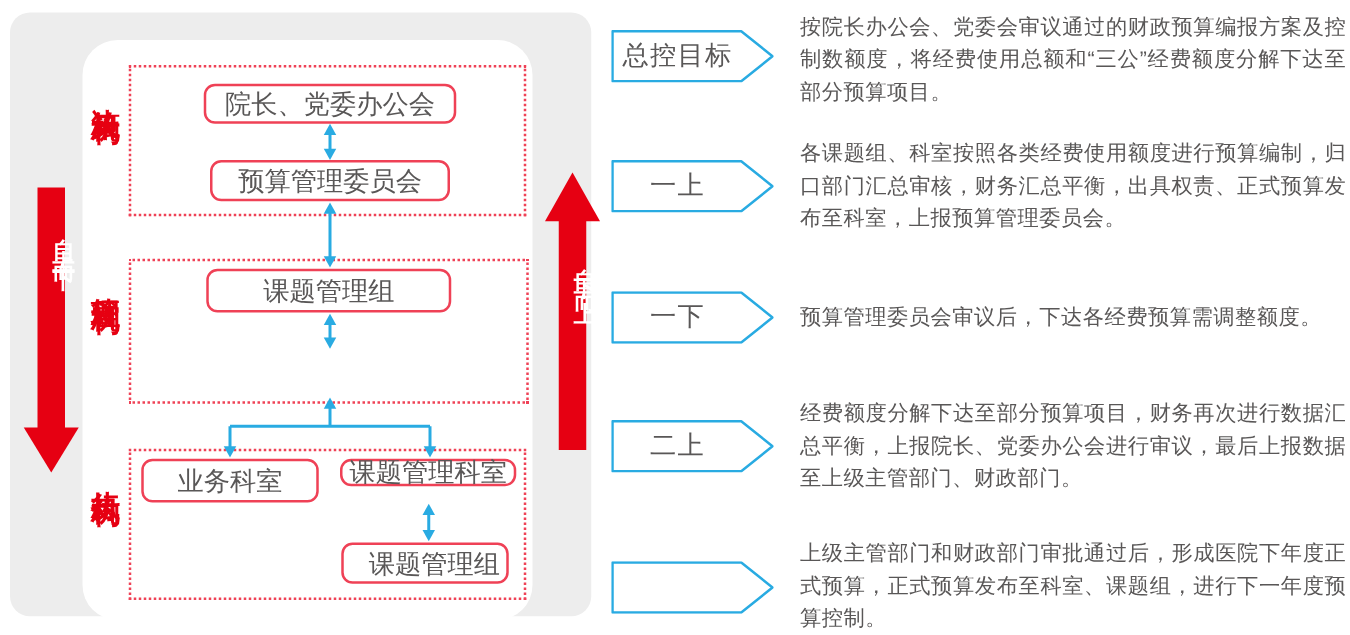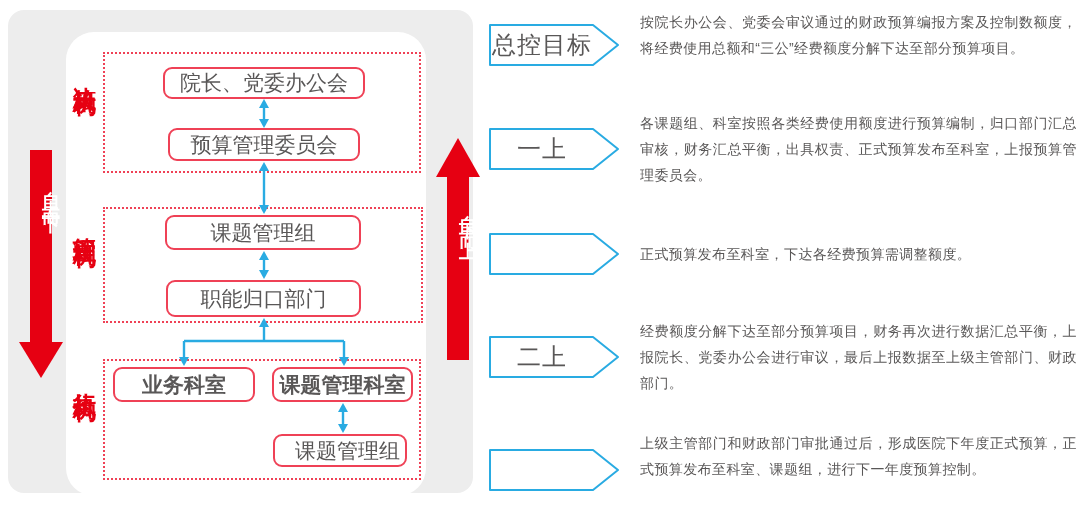--- a/index.html
+++ b/index.html
@@ -27,22 +27,22 @@
   .vlabel.l3 { left:6px; top:342px; }
 
   
   .fbox { position:absolute; background:#fff; border:2px solid #ef4156; border-radius:9px;
     color:#595757; font-size:21px; display:flex; align-items:center; justify-content:center;
     white-space:nowrap; }
   .b1 { left:97px;  top:35px;  width:202px; height:32px; }
   .b2 { left:102px; top:96px;  width:192px; height:33px; }
   .b3 { left:99px;  top:183px; width:196px; height:35px; }
   .b4 { left:100px; top:248px; width:195px; height:37px; }
-  .b5 { left:47px;  top:335px; width:142px; height:35px;font-weight:bold; }
-  .b6 { left:206px; top:335px; width:141px; height:35px;font-weight:bold; }
+  .b5 { left:47px;  top:335px; width:142px; height:35px; }
+  .b6 { left:206px; top:335px; width:141px; height:22px; }
   .b7 { left:207px; top:402px; width:134px; height:33px;padding-left:15px; }
 
   .connectors { position:absolute; left:0; top:0; width:360px; height:464px; pointer-events:none; }
 
   
   .red-arrow { position:absolute; width:44px; }
   .ra-shaft { position:absolute; left:11px; width:22px; background:#e60012; }
   .ra-head-down { position:absolute; left:0; bottom:0; width:0; height:0;
     border-left:22px solid transparent; border-right:22px solid transparent;
     border-top:36px solid #e60012; }
@@ -62,22 +62,22 @@
   
   .lrow { position:absolute; left:489px; height:42px; }
   .lrow.r1 { top:24px; }  .lrow.r1 .desc { top:-15px; }
   .lrow.r2 { top:128px; } .lrow.r2 .desc { top:-18px; }
   .lrow.r3 { top:233px; } .lrow.r3 .desc { top:8px; }
   .lrow.r4 { top:336px; } .lrow.r4 .desc { top:-18px; }
   .lrow.r5 { top:449px; } .lrow.r5 .desc { top:-19px; }
   .tag { position:absolute; left:0; top:0; width:130px; height:42px; }
   .tag svg { position:absolute; left:0; top:0; }
   .tag-text { position:absolute; left:0; top:0; width:106px; height:42px; line-height:42px;
-    text-align:center; color:#595757; font-size:24px; letter-spacing:1px; }
-  .desc { position:absolute; left:151px; width:437px; color:#595757; font-size:14px;
+    text-align:center; color:#595757; font-size:21px; letter-spacing:1px; }
+  .desc { position:absolute; left:151px; width:437px; color:#595757; font-size:17px;
     line-height:26px; letter-spacing:0.4px; text-align:justify; }
 </style>
 </head>
 <body>
 
 <div class="stage">
 
   <div class="gray-panel">
 
     <div class="red-arrow arrow-left">
@@ -127,21 +127,20 @@
 
           <line x1="277" y1="378" x2="277" y2="394"></line>
           <polygon points="272,380 282,380 277,371" stroke="none"></polygon>
           <polygon points="272,392 282,392 277,401" stroke="none"></polygon>
         </g>
       </svg>
 
       <div class="fbox b2">预算管理委员会</div>
       <div class="fbox b1">院长、党委办公会</div>
       <div class="fbox b3">课题管理组</div>
-      <div class="fbox b4">职能归口部门</div>
       <div class="fbox b5">业务科室</div>
       <div class="fbox b6">课题管理科室</div>
       <div class="fbox b7">课题管理组</div>
     </div>
   </div>
 
   <div class="lrow r1">
     <div class="tag">
       <svg width="130" height="42" viewBox="0 0 130 42">
         <polygon points="1,1 104,1 129,21 104,41 1,41" fill="#ffffff" stroke="#29abe2" stroke-width="2" stroke-linejoin="round"></polygon>
@@ -159,22 +158,23 @@
       <div class="tag-text">一上</div>
     </div>
     <div class="desc">各课题组、科室按照各类经费使用额度进行预算编制，归口部门汇总审核，财务汇总平衡，出具权责、正式预算发布至科室，上报预算管理委员会。</div>
   </div>
 
   <div class="lrow r3">
     <div class="tag">
       <svg width="130" height="42" viewBox="0 0 130 42">
         <polygon points="1,1 104,1 129,21 104,41 1,41" fill="#ffffff" stroke="#29abe2" stroke-width="2" stroke-linejoin="round"></polygon>
       </svg>
+      <div class="tag-text">一下</div>
     </div>
-    <div class="desc">正式预算发布至科室，下达各经费预算需调整额度。</div>
+    <div class="desc">预算管理委员会审议后，下达各经费预算需调整额度。</div>
   </div>
 
   <div class="lrow r4">
     <div class="tag">
       <svg width="130" height="42" viewBox="0 0 130 42">
         <polygon points="1,1 104,1 129,21 104,41 1,41" fill="#ffffff" stroke="#29abe2" stroke-width="2" stroke-linejoin="round"></polygon>
       </svg>
       <div class="tag-text">二上</div>
     </div>
     <div class="desc">经费额度分解下达至部分预算项目，财务再次进行数据汇总平衡，上报院长、党委办公会进行审议，最后上报数据至上级主管部门、财政部门。</div>

